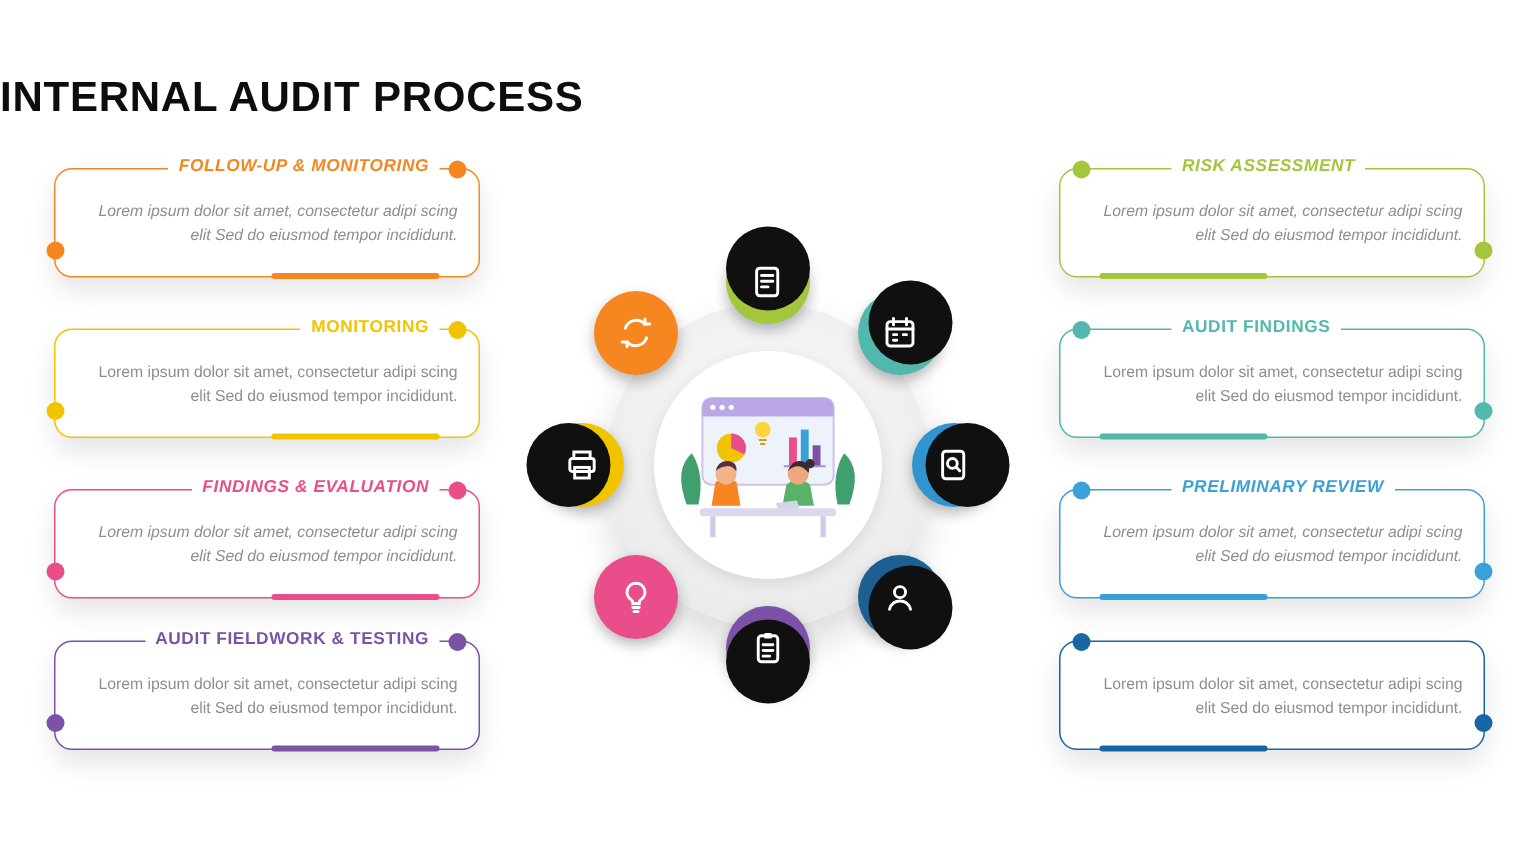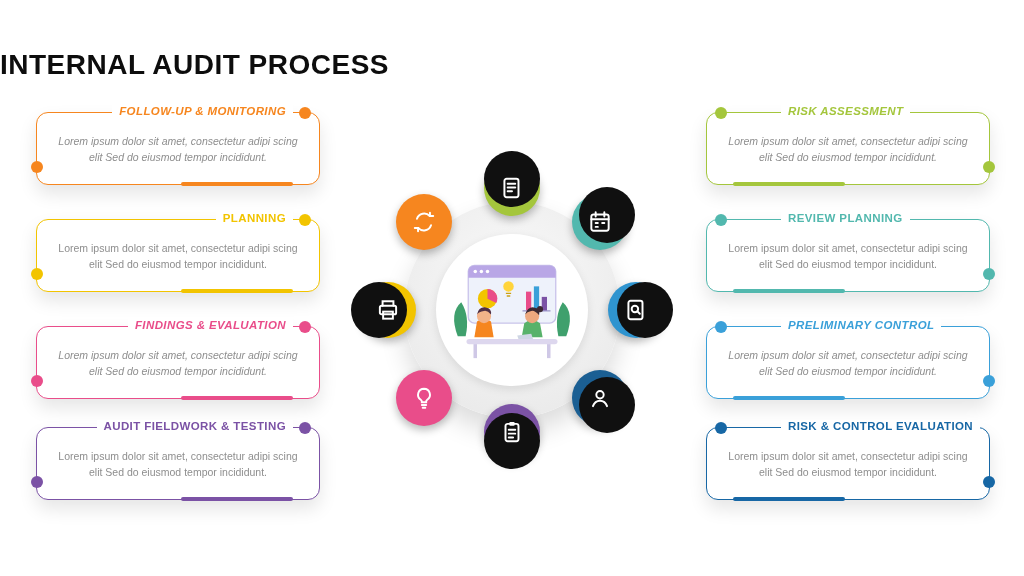--- a/index.html
+++ b/index.html
@@ -32,21 +32,21 @@
   .card.right .card-title{left:26px;margin-left:48px;}
 
   .dot{position:absolute;width:12px;height:12px;border-radius:50%;background:var(--accent);}
   .card.left  .title-dot{top:-6px;right:8px;}
   .card.right .title-dot{top:-6px;left:8px;}
   .card.left  .corner-dot{bottom:11px;left:-6px;}
   .card.right .corner-dot{bottom:11px;right:-6px;}
 
   .card-body{
     margin:20px 14px 0;font-size:10.5px;line-height:1.55;color:#8e8e8e;
-    text-align:center;
+    text-align:right;
   }
 
   .underline-bar{
     position:absolute;bottom:-2px;height:4px;width:112px;border-radius:2px;
     background:var(--accent);
   }
   .card.left  .underline-bar{right:26px;}
   .card.right .underline-bar{left:26px;}
 
   
@@ -90,21 +90,21 @@
 
 <div class="card left r1" style="--accent: #F6861F;">
   <span class="card-title">FOLLOW-UP &amp; MONITORING</span>
   <span class="dot title-dot"></span>
   <p class="card-body">Lorem ipsum dolor sit amet, consectetur adipi scing elit Sed do eiusmod tempor incididunt.</p>
   <span class="dot corner-dot"></span>
   <span class="underline-bar"></span>
 </div>
 
 <div class="card left r2" style="--accent: #F2C400;">
-  <span class="card-title">PLANNING</span>
+  <span class="card-title">MONITORING</span>
   <span class="dot title-dot"></span>
   <p class="card-body">Lorem ipsum dolor sit amet, consectetur adipi scing elit Sed do eiusmod tempor incididunt.</p>
   <span class="dot corner-dot"></span>
   <span class="underline-bar"></span>
 </div>
 
 <div class="card left r3" style="--accent: #E94D8A;">
   <span class="card-title">FINDINGS &amp; EVALUATION</span>
   <span class="dot title-dot"></span>
   <p class="card-body">Lorem ipsum dolor sit amet, consectetur adipi scing elit Sed do eiusmod tempor incididunt.</p>
@@ -122,37 +122,36 @@
 
 <div class="card right r1" style="--accent: #A4C63C;">
   <span class="card-title">RISK ASSESSMENT</span>
   <span class="dot title-dot"></span>
   <p class="card-body">Lorem ipsum dolor sit amet, consectetur adipi scing elit Sed do eiusmod tempor incididunt.</p>
   <span class="dot corner-dot"></span>
   <span class="underline-bar"></span>
 </div>
 
 <div class="card right r2" style="--accent: #52B8AE;">
-  <span class="card-title">REVIEW PLANNING</span>
+  <span class="card-title">AUDIT FINDINGS</span>
   <span class="dot title-dot"></span>
   <p class="card-body">Lorem ipsum dolor sit amet, consectetur adipi scing elit Sed do eiusmod tempor incididunt.</p>
   <span class="dot corner-dot"></span>
   <span class="underline-bar"></span>
 </div>
 
 <div class="card right r3" style="--accent: #3AA0D9;">
-  <span class="card-title">PRELIMINARY CONTROL</span>
+  <span class="card-title">PRELIMINARY REVIEW</span>
   <span class="dot title-dot"></span>
   <p class="card-body">Lorem ipsum dolor sit amet, consectetur adipi scing elit Sed do eiusmod tempor incididunt.</p>
   <span class="dot corner-dot"></span>
   <span class="underline-bar"></span>
 </div>
 
 <div class="card right r4" style="--accent: #1767A5;">
-  <span class="card-title">RISK &amp; CONTROL EVALUATION</span>
   <span class="dot title-dot"></span>
   <p class="card-body">Lorem ipsum dolor sit amet, consectetur adipi scing elit Sed do eiusmod tempor incididunt.</p>
   <span class="dot corner-dot"></span>
   <span class="underline-bar"></span>
 </div>
 
 <div class="diagram">
   <div class="ring"></div>
   <div class="ring-inner">
     <svg viewBox="0 0 160 130" width="140" height="114">

